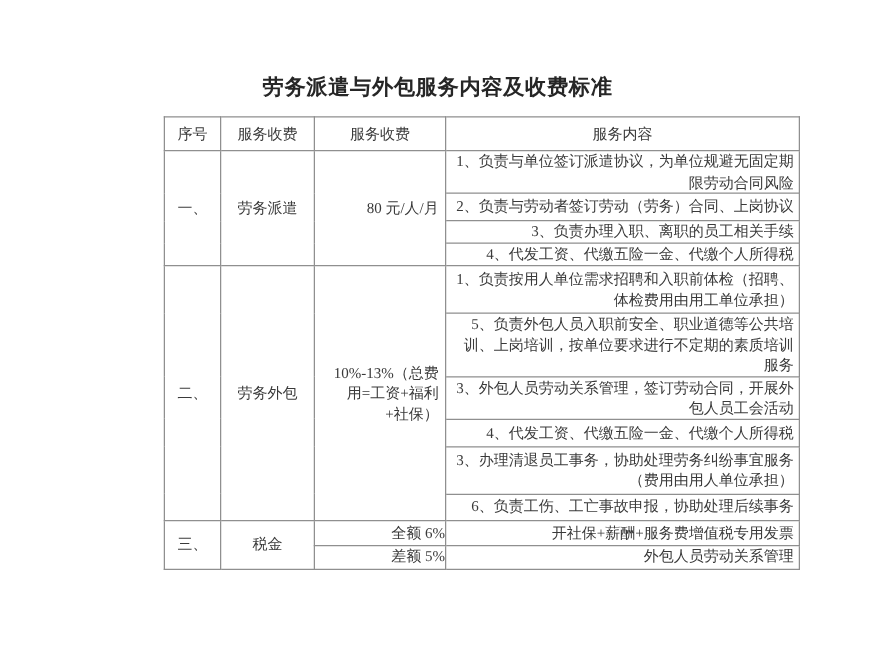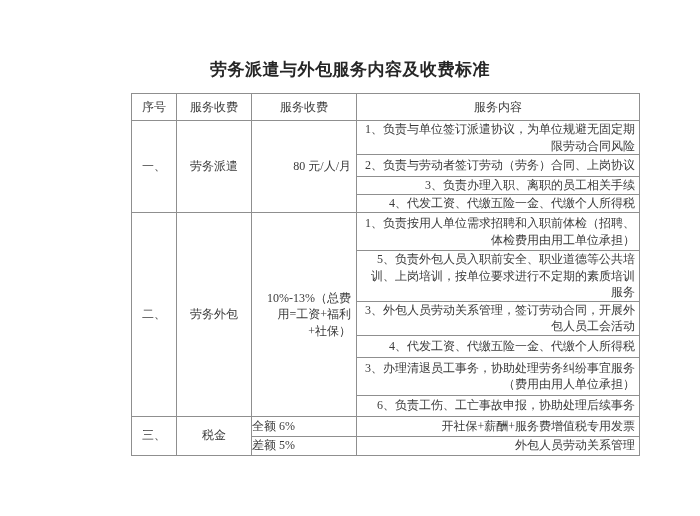--- a/index.html
+++ b/index.html
@@ -48,21 +48,21 @@
   }
   td.c-index, td.c-method {
     text-align: center;
   }
   td.c-fee-left {
     text-align: right;
     padding: 0 5px 0 7px;
     line-height: 19px;
   }
   td.c-fee-center {
-    text-align: left;
+    text-align: right;
   }
   td.c-content {
     text-align: right;
     padding: 0 4px 0 6px;
   }
 </style>
 </head>
 <body>
 
 <div class="page">

